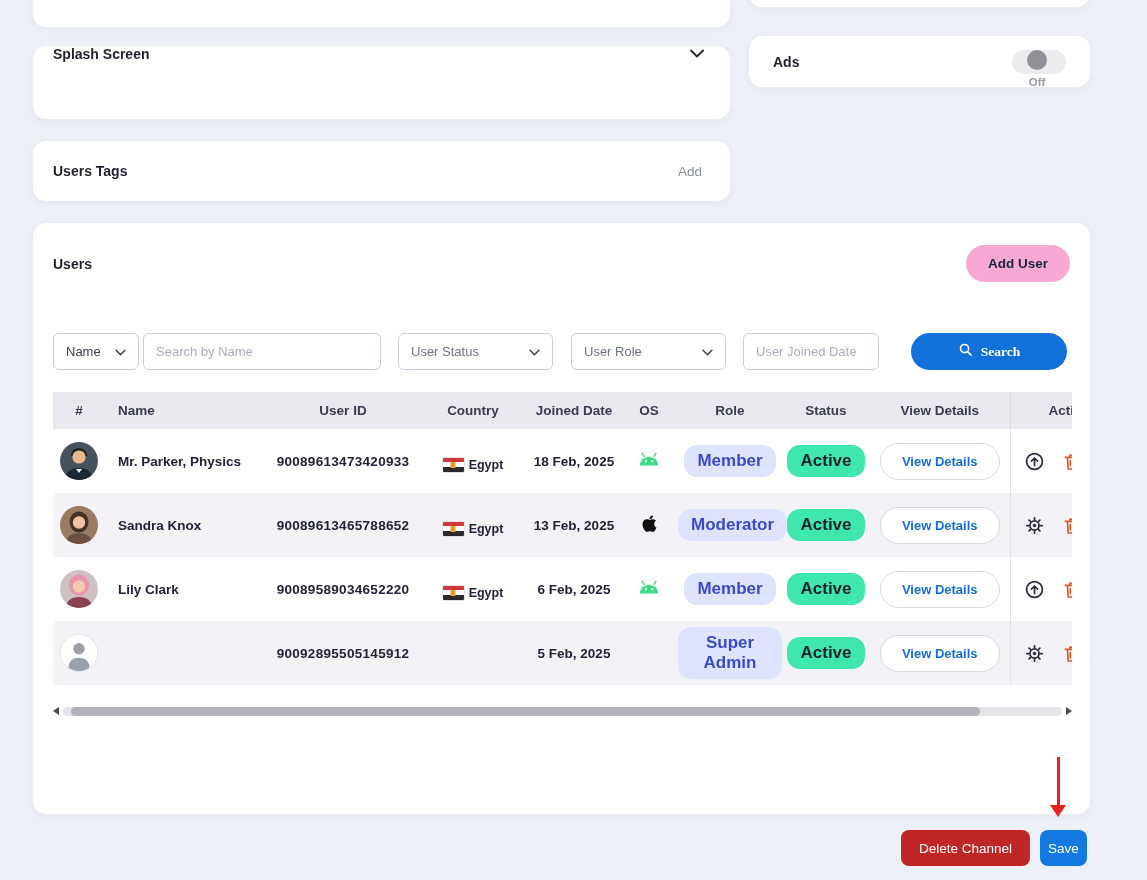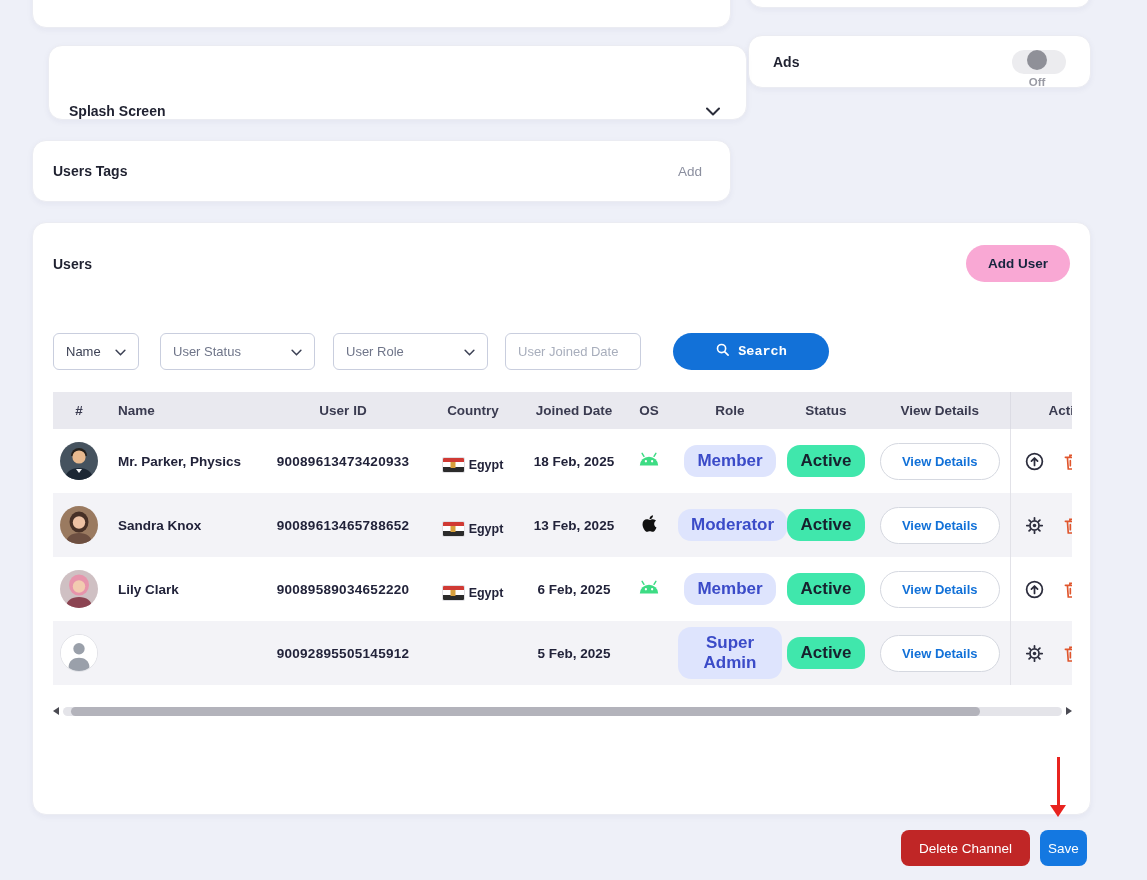--- a/index.html
+++ b/index.html
@@ -21,22 +21,22 @@
 
   
   .ads-card { left:748px; top:35px; width:343px; height:53px;
     display:flex; align-items:center; justify-content:space-between; padding:0 24px; }
   .toggle { width:54px; height:24px; background:#ececef; border-radius:12px;
     display:flex; align-items:center; padding:0 6px 0 2px; gap:6px; cursor:pointer; box-sizing:border-box;flex-direction:column; }
   .knob { width:20px; height:20px; border-radius:50%; background:#8f9098; flex:0 0 auto; }
   .toggle-label { font-size:11.5px; color:#9a9ba4; font-weight:600; }
 
   
-  .splash-card { left:48px; top:45px; width:699px; height:75px;
-    display:flex; align-items:flex-end; justify-content:space-between; padding:0 26px 0 20px; cursor:pointer; }
+  .splash-card { left:32px; top:45px; width:699px; height:75px;
+    display:flex; align-items:flex-start; justify-content:space-between; padding:0 26px 0 20px; cursor:pointer; }
 
   
   .tags-card { left:32px; top:140px; width:699px; height:62px;
     display:flex; align-items:center; justify-content:space-between; padding:0 28px 0 20px; }
   .add-link { font-size:13.5px; color:#8b8f9f; cursor:pointer; }
 
   
   .users-card { left:32px; top:222px; width:1059px; height:593px; }
   .users-title { position:absolute; left:20px; top:33px; }
   .add-user { position:absolute; right:20px; top:22px; height:37px; padding:0 22px;
@@ -52,21 +52,21 @@
   .select.md { width:155px; color:#6f7589; }
   .sel-status { margin-left:17px; margin-right:18px; }
   .sel-role { margin-right:17px; }
   .input { height:37px; box-sizing:border-box; border:1px solid #c9cede; border-radius:6px;
     padding:0 12px; font-size:13px; color:#3c4154; font-family:inherit; background:#fff; outline:none; }
   .input::placeholder { color:#a8aebc; }
   .in-name { width:238px; }
   .in-joined { width:136px; margin-right:32px; }
   .search-btn { width:156px; height:37px; border:none; border-radius:19px; background:#1271d8;
     color:#fff; font-size:13.5px; font-weight:700; display:flex; align-items:center; justify-content:center;
-    gap:8px; cursor:pointer; font-family:Liberation Mono, monospace; }
+    gap:8px; cursor:pointer; font-family:Liberation Serif, serif; }
 
   
   .table-wrap { position:absolute; left:20px; top:169px; width:1019px; height:293px; overflow:hidden; }
   table { width:1140px; border-collapse:collapse; table-layout:fixed; }
   th { height:37px; background:#e9e9ef; font-size:13.5px; font-weight:700; color:#3a3b50; text-align:center; padding:0; }
   td { height:64px; text-align:center; font-size:13.5px; color:#22233a; padding:0; }
   tr.even td { background:#f3f3f7; }
   .h-name, .c-name { text-align:left; padding-left:13px; }
   .c-name { font-weight:700; }
   .c-id { font-weight:700; letter-spacing:0.3px; }
@@ -152,20 +152,21 @@
 
   <div class="filters">
     <div class="select sm">
       <span>Name</span>
       <span>
         <svg width="11" height="7" viewBox="0 0 12 8" fill="none">
             <path d="M1 1.5 L6 6.5 L11 1.5" stroke="#3c4154" stroke-width="1.8" stroke-linecap="round"></path>
           </svg>
       </span>
     </div>
+    <input class="input in-name" type="text" placeholder="Search by Name" style="">
     <div class="select md sel-status">
       <span>User Status</span>
       <span>
         <svg width="11" height="7" viewBox="0 0 12 8" fill="none">
             <path d="M1 1.5 L6 6.5 L11 1.5" stroke="#3c4154" stroke-width="1.8" stroke-linecap="round"></path>
           </svg>
       </span>
     </div>
     <div class="select md sel-role">
       <span>User Role</span>

